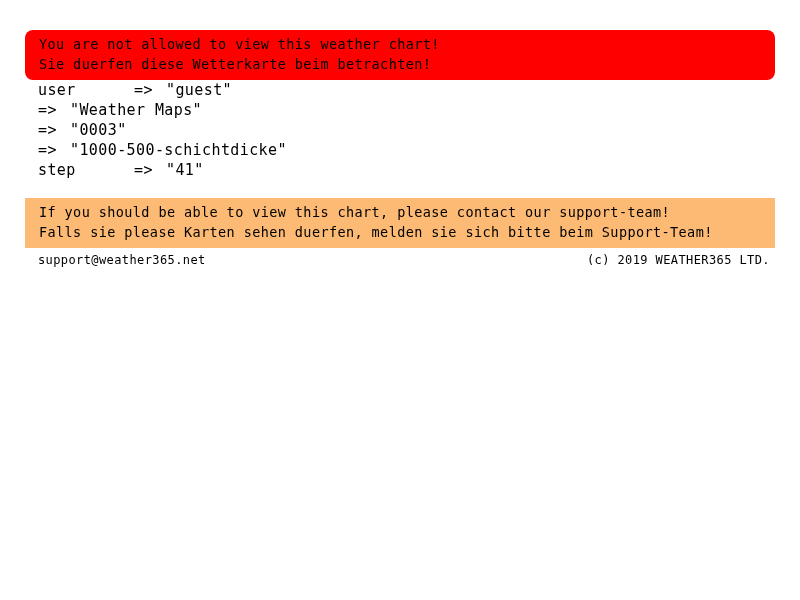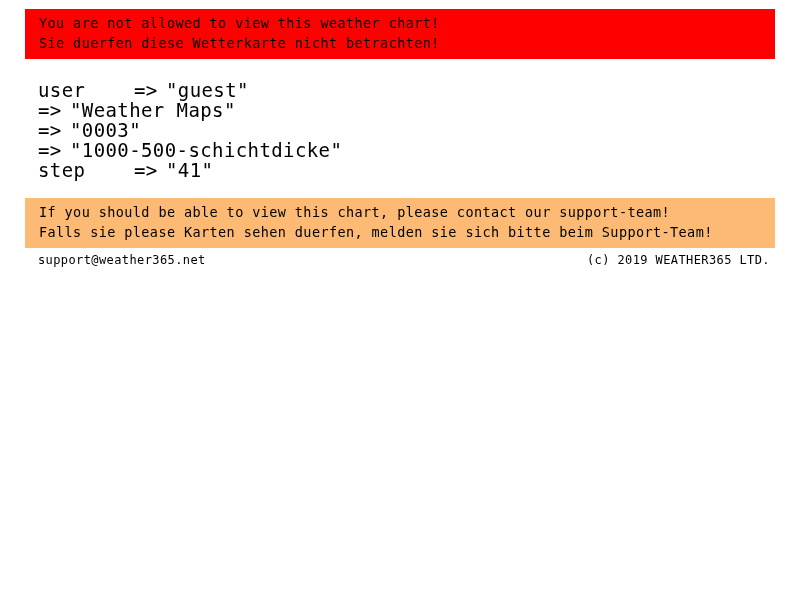--- a/index.html
+++ b/index.html
@@ -21,22 +21,23 @@
     height: 600px;
   }
   .banner {
     position: absolute;
     left: 25px;
     width: 750px;
     box-sizing: border-box;
     padding: 4px 14px 6px 14px;
   }
   .banner-error {
-    top: 9px;
+    top: 30px;
     background: #ff0000;
+    border-radius: 8px;
   }
   .banner-info {
     top: 198px;
     background: #fdba74;
   }
   .banner-line {
     font-family: "DejaVu Sans Mono", monospace;
     font-size: 13.5px;
     line-height: 20px;
     white-space: pre;
@@ -45,21 +46,21 @@
   .params {
     position: absolute;
     left: 38px;
     top: 80px;
     width: 730px;
   }
   .param-row {
     display: flex;
     line-height: 20px;
     white-space: pre;
-    font-size: 19px;
+    font-size: 15px;
     letter-spacing: 0.4px;
   }
   .param-key {
     width: 96px;
     flex: 0 0 96px;
   }
   .param-arrow {
     width: 32px;
     flex: 0 0 32px;
   }
@@ -82,21 +83,21 @@
     text-align: right;
   }
 </style>
 </head>
 <body>
 
 <div class="page">
 
   <div class="banner banner-error">
     <div class="banner-line">You are not allowed to view this weather chart!</div>
-    <div class="banner-line">Sie duerfen diese Wetterkarte nicht betrachten!</div>
+    <div class="banner-line">Sie duerfen diese Wetterkarte beim betrachten!</div>
   </div>
 
   <div class="params">
     <div class="param-row">
       <span class="param-key">user</span>
       <span class="param-arrow">=&gt;</span>
       <span class="param-val">"guest"</span>
     </div>
     <div class="param-row">
       <span class="param-arrow">=&gt;</span>

